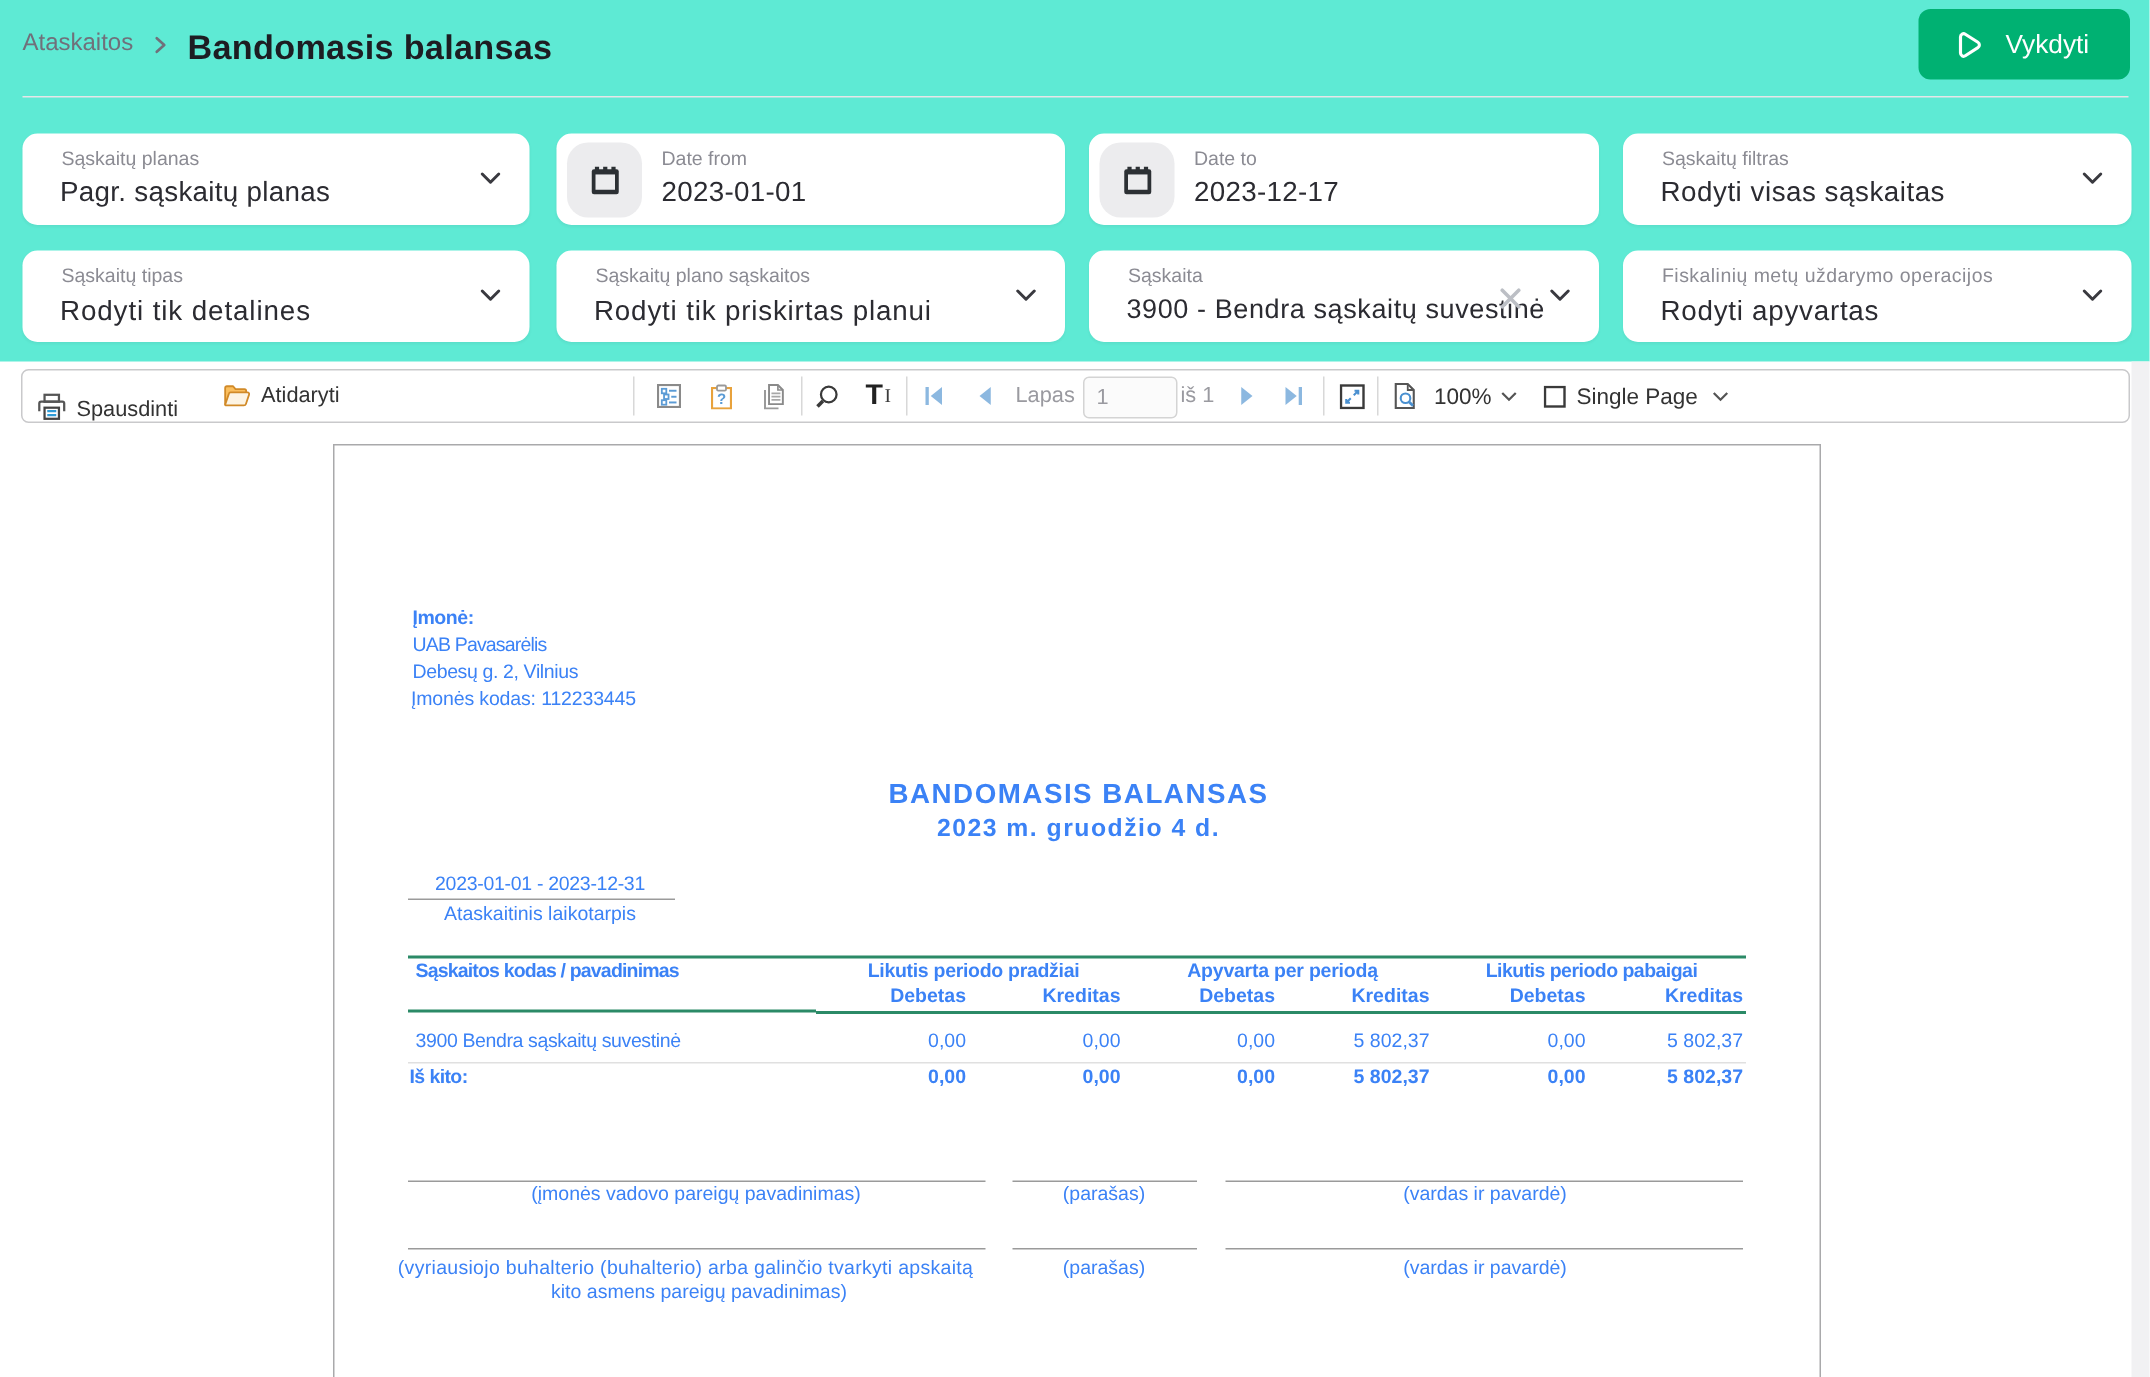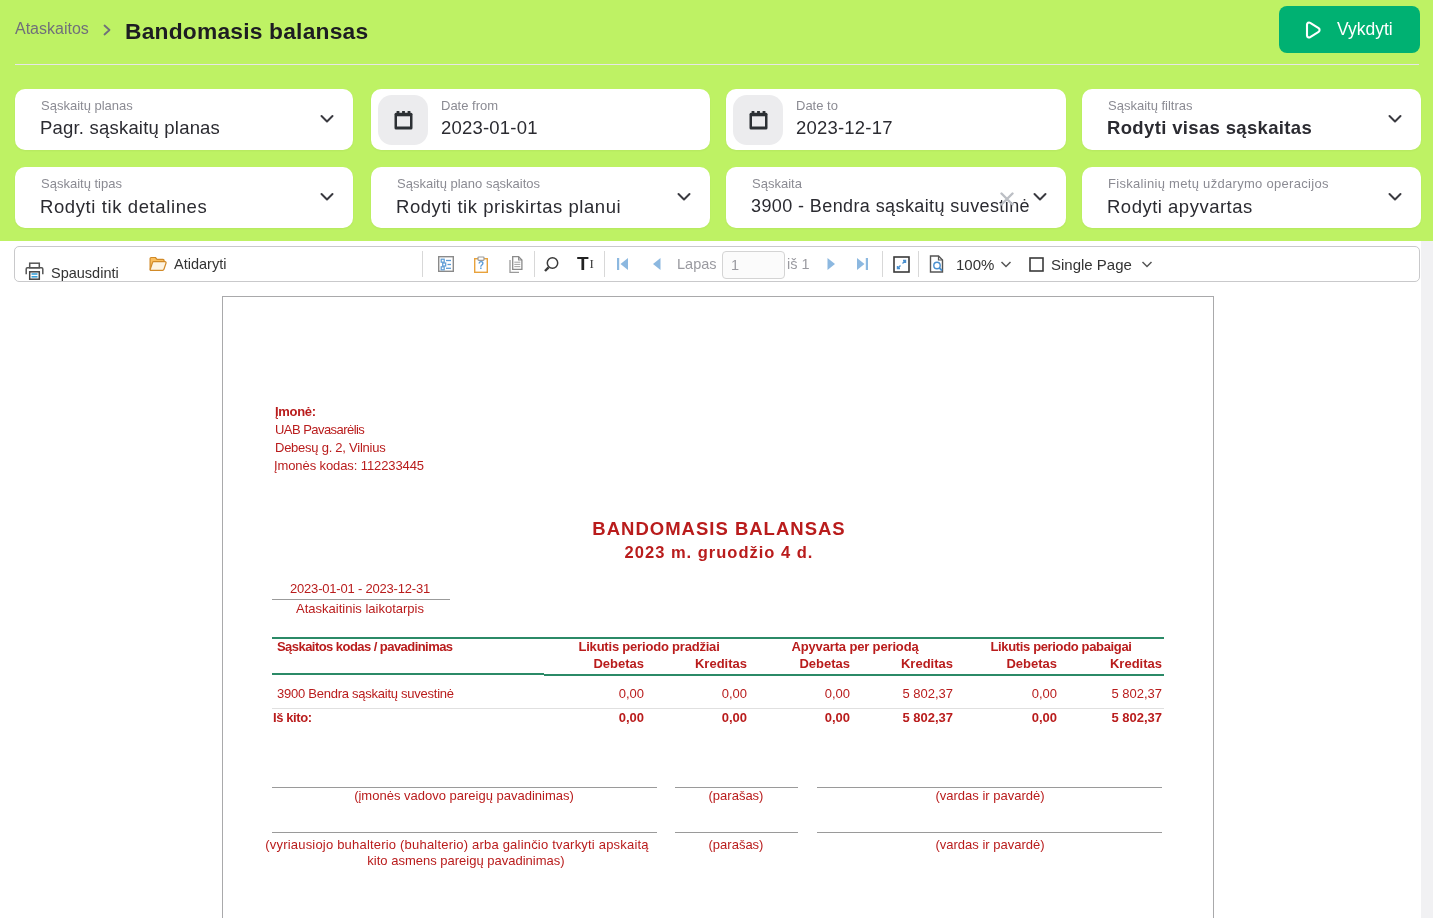--- a/index.html
+++ b/index.html
@@ -1,21 +1,21 @@
 <!DOCTYPE html>
 <html><head>
 <meta charset="utf-8">
 <style>
 * { margin:0; padding:0; box-sizing:border-box; }
 html,body { width:1433px; height:918px; overflow:hidden; background:#fff;
   font-family:"Liberation Sans", sans-serif; }
 #root { position:absolute; top:0; left:0; width:1433px; height:918px; }
 
 
-#topsec { position:absolute; top:0; left:0; width:1433px; height:241px; background:#bef264; }
+#topsec { position:absolute; top:0; left:0; width:1433px; height:241px; background:#5eead4; }
 #crumb { position:absolute; left:15px; top:20px; font-size:16px; color:#70707a; }
 #crumbchev { position:absolute; left:101px; top:22px; }
 #title { position:absolute; left:125px; top:18px; font-size:22.8px; font-weight:bold; color:#1d1d22; letter-spacing:0.2px; }
 #hdrline { position:absolute; left:15px; right:14px; top:64px; height:1px; background:#e6e6e8; }
 #runbtn { position:absolute; left:1279px; top:6px; width:141px; height:47px; background:#00b172; border-radius:8px; color:#fff; font-size:17px; }
 #runbtn span { position:absolute; left:58px; top:13px; font-size:17.5px; }
 #runbtn svg { position:absolute; left:25px; top:14px; }
 
 
 .card { position:absolute; background:#fff; border-radius:10px; box-shadow:0 1px 2px rgba(30,30,40,0.05); }
@@ -37,21 +37,21 @@
 
 #toolbar { position:absolute; left:14px; top:246px; width:1406px; height:36px; background:#fff; border:1px solid #c9c9cb; border-radius:5px; }
 .tb { position:absolute; top:0; height:34px; display:flex; align-items:center; font-size:14.5px; color:#333; white-space:nowrap;}
 .tsep { position:absolute; top:4px; width:1px; height:26px; background:#d8d8d8; }
 #pginput { position:absolute; left:707px; top:4px; width:63px; height:28px; border:1px solid #d4d4d4; border-radius:4px; background:#fbfbfb; color:#9a9aa0; font-size:14.5px; padding-left:8px; display:flex; align-items:center;}
 
 
 #viewer { position:absolute; top:283px; left:0; width:1421px; height:635px; background:#fff; }
 #scrollbar { position:absolute; top:241px; right:0; width:12px; height:677px; background:#f1f1f3; }
 #page { position:absolute; left:222px; top:296px; width:992px; height:720px; background:#fff; border:1px solid #a9a9ab; }
-#page .t { position:absolute; white-space:nowrap; color:#b91c1c; }
+#page .t { position:absolute; white-space:nowrap; color:#3b82f6; }
 .rep { font-size:13px; }
 .repb { font-size:13px; font-weight:bold; }
 .gline { position:absolute; height:2px; background:#2b8a67; }
 .grayline { position:absolute; height:1px; background:#9b9b9b; }
 .thinline { position:absolute; height:1px; background:#e0e0e0; }
 .ctr { transform:translateX(-50%); }
 .rgt { transform:translateX(-100%); }
 </style>
 </head>
 <body>
@@ -99,21 +99,21 @@
             <rect x="8.1" y="0" width="2.8" height="4" fill="#2c3034"></rect>
             <rect x="13.6" y="0" width="2.8" height="4" fill="#2c3034"></rect>
             <rect x="3" y="5.3" width="13" height="10.2" fill="#ececee"></rect>
           </svg>
         </div>
     <div class="lbl">Date to</div>
     <div class="val">2023-12-17</div>
   </div>
   <div class="card r1 c4 pad">
     <div class="lbl">Sąskaitų filtras</div>
-    <div class="val" style="letter-spacing:0.35px;font-weight:bold;">Rodyti visas sąskaitas</div>
+    <div class="val" style="letter-spacing:0.35px;">Rodyti visas sąskaitas</div>
     <svg class="chev" width="16" height="16" viewBox="0 0 16 16">
           <path d="M2.5 5 L8 10.5 L13.5 5" fill="none" stroke="#3a3a40" stroke-width="2" stroke-linecap="round" stroke-linejoin="round"></path>
         </svg>
   </div>
 
   <div class="card r2 c1 pad">
     <div class="lbl">Sąskaitų tipas</div>
     <div class="val" style="letter-spacing:0.6px;">Rodyti tik detalines</div>
     <svg class="chev" width="16" height="16" viewBox="0 0 16 16">
           <path d="M2.5 5 L8 10.5 L13.5 5" fill="none" stroke="#3a3a40" stroke-width="2" stroke-linecap="round" stroke-linejoin="round"></path>

